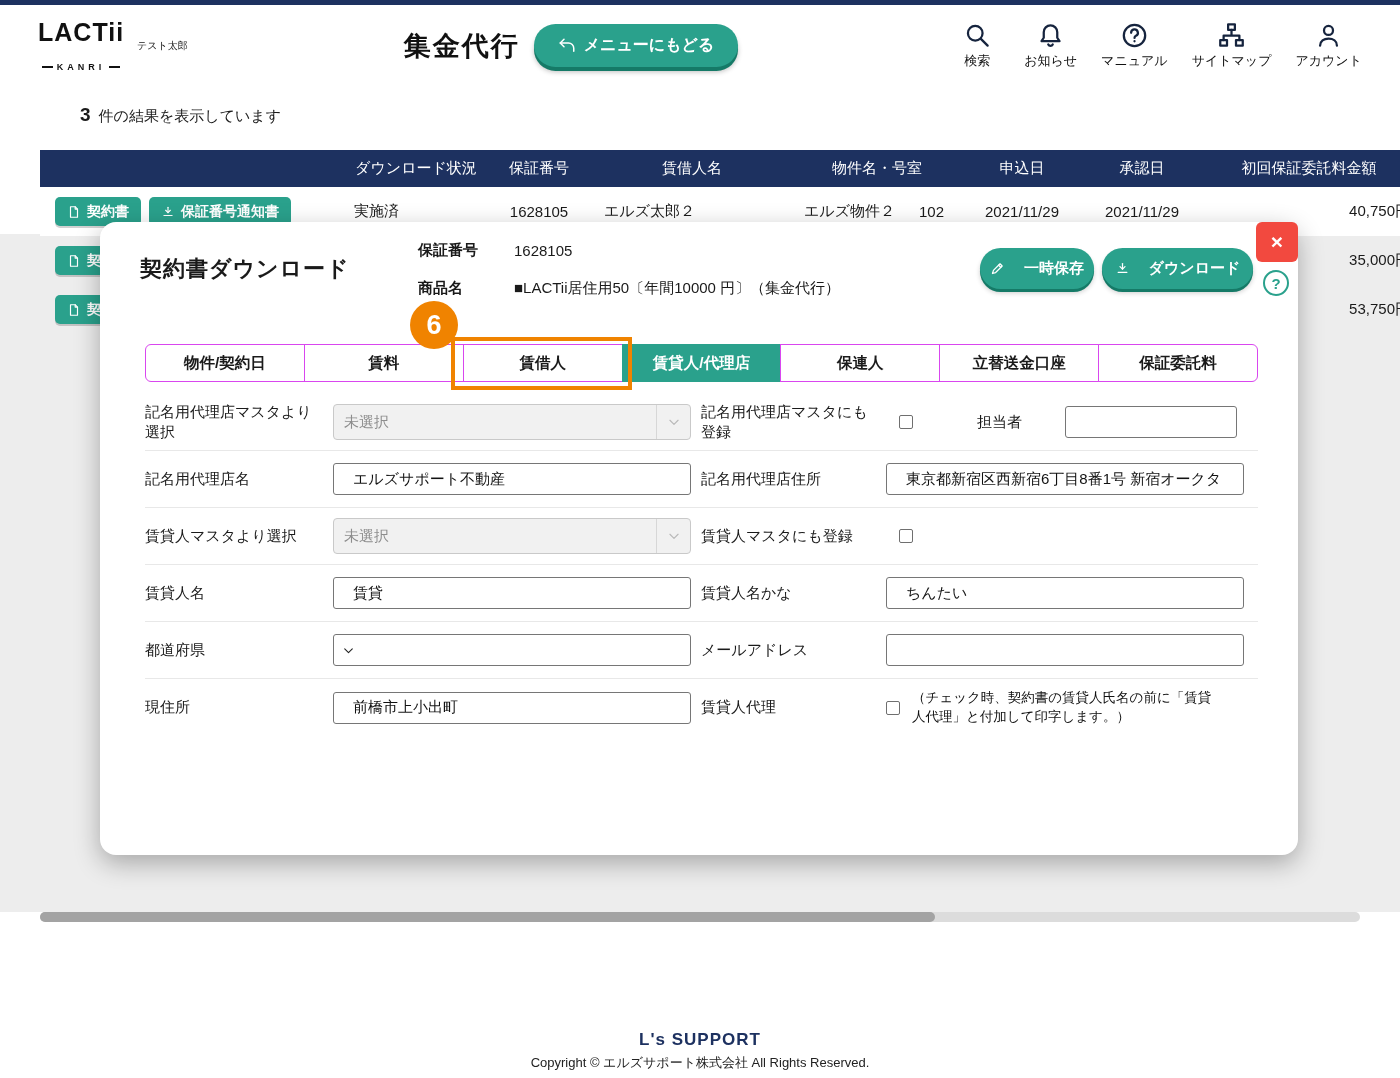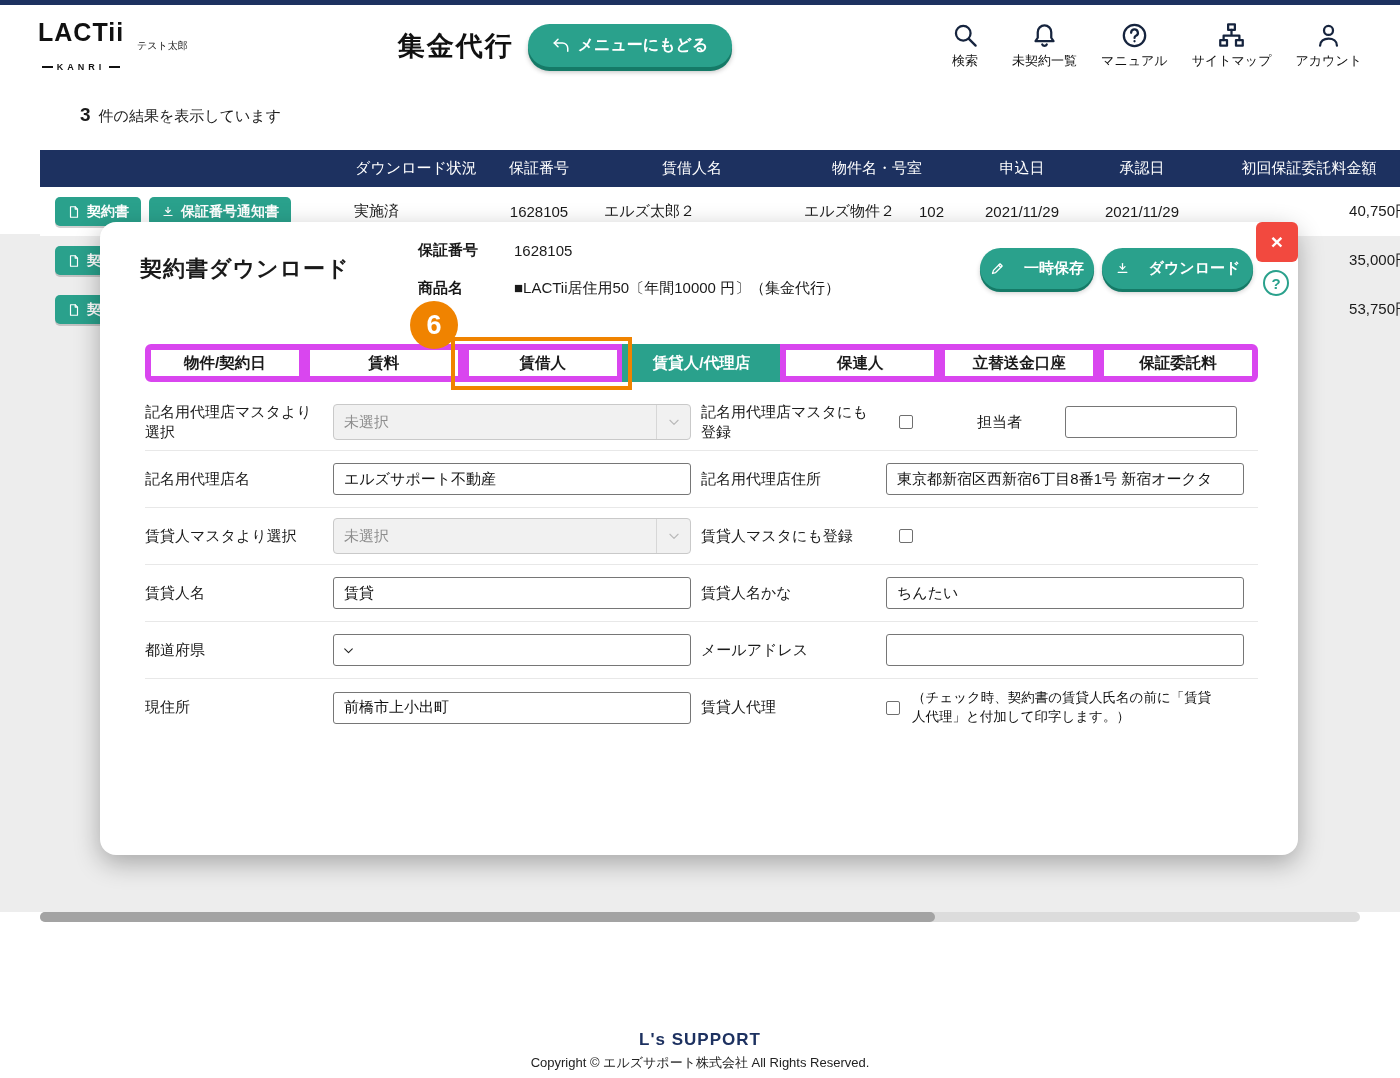--- a/index.html
+++ b/index.html
@@ -55,38 +55,38 @@
   .modal-title{position:absolute;left:40px;top:32px;font-size:22px;font-weight:800;letter-spacing:1px}
   .modal-info{position:absolute;left:318px;top:16px;font-size:15px}
   .info-row{display:flex;align-items:center;height:24px}
   .info-row+.info-row{margin-top:14px}
   .info-lbl{font-weight:800;width:96px}
   .pill-btn{height:41px;border-radius:21px;background:#2aa18c;color:#fff;border:none;display:flex;align-items:center;justify-content:center;gap:19px;font-size:15px;font-weight:700;box-shadow:0 3px 0 #157a67,0 4px 5px rgba(0,0,0,.2);cursor:pointer;font-family:inherit;position:absolute;top:26px}
   .btn-save{left:880px;width:114px}
   .btn-dl{left:1002px;width:151px}
 
   .tabs{position:absolute;left:45px;top:122px;width:1113px;display:flex;z-index:1}
-  .tab{flex:1;height:38px;border:6px solid #d946ef;margin-left:-1px;display:flex;align-items:center;justify-content:center;font-size:15.5px;font-weight:700;background:#fff;cursor:pointer;color:#1a1a1a;white-space:nowrap}
+  .tab{flex:1;height:38px;border:1px solid #d946ef;margin-left:-1px;display:flex;align-items:center;justify-content:center;font-size:15.5px;font-weight:700;background:#fff;cursor:pointer;color:#1a1a1a;white-space:nowrap}
   .tab:first-child{margin-left:0;border-radius:6px 0 0 6px}
   .tab:last-child{border-radius:0 6px 6px 0}
   .tab.active{background:#2aa18c;border-color:#2aa18c;color:#fff}
   .active-outline{position:absolute;left:351px;top:115px;width:181px;height:53px;border:4px solid #f08300;z-index:2;pointer-events:none}
   .step-badge{position:absolute;left:310px;top:79px;width:48px;height:48px;border-radius:50%;background:#f08300;color:#fff;display:flex;align-items:center;justify-content:center;font-size:27px;font-weight:800;z-index:3}
 
   
   .form{position:absolute;left:45px;top:172px;width:1113px}
   .form-row{display:flex;align-items:center;min-height:57px;border-bottom:1px solid #e8e8e8}
   .form-row:last-child{border-bottom:none}
   .col-l{width:556px;display:flex;align-items:center}
   .col-r{flex:1;display:flex;align-items:center}
   .lbl{font-size:15px;line-height:1.35}
   .lbl-l{width:188px;padding-right:12px}
   .lbl-r{width:185px;padding-right:10px}
   .lbl-r1{width:170px;margin-right:28px}
-  .txt{width:358px;height:32px;border:1px solid #767676;border-radius:3px;padding:0 10px;font-size:15px;font-family:inherit;color:#111;background:#fff}
+  .txt{width:358px;height:32px;border:1px solid #767676;border-radius:3px;padding:0 19px;font-size:15px;font-family:inherit;color:#111;background:#fff}
   .txt.small{width:172px}
   .staff-lbl{margin-left:64px;width:58px}
   .staff-input{margin-left:30px}
   .selectbox{width:358px;height:36px;border:1px solid #c9c9c9;border-radius:4px;display:flex;align-items:center;background:#f1f1f1;color:#8d8d8d;font-size:15px;cursor:default;overflow:hidden}
   .selectbox .val{flex:1;padding:0 10px}
   .selectbox .chev{width:34px;height:100%;display:flex;align-items:center;justify-content:center;border-left:1px solid #d7d7d7;color:#b9b9b9}
   .selectbox.enabled{background:#fff;border-color:#767676;color:#111;height:32px;cursor:pointer;border-radius:3px}
   .selectbox.enabled .chev{border-left:none;color:#222;width:28px}
   .cb{width:14px;height:14px;border:1.5px solid #6f6f6f;border-radius:2px;background:#fff;cursor:pointer;flex:none}
   .note{margin-left:12px;width:305px;font-size:13.5px;line-height:1.4;color:#111}
@@ -125,21 +125,21 @@
           <circle cx="10" cy="10" r="6.5"></circle>
           <line x1="15" y1="15" x2="21" y2="21"></line>
         </svg>
       <span class="nav-label">検索</span>
     </div>
     <div class="nav-item">
       <svg class="ic nav-ic" viewBox="0 0 24 24">
           <path d="M12 3a6 6 0 0 0-6 6v5l-2 3h16l-2-3V9a6 6 0 0 0-6-6z"></path>
           <path d="M10 20a2.2 2.2 0 0 0 4 0"></path>
         </svg>
-      <span class="nav-label">未契約一覧</span>
+      <span class="nav-label">お知らせ</span>
     </div>
     <div class="nav-item">
       <svg class="ic nav-ic" viewBox="0 0 24 24">
           <circle cx="12" cy="12" r="9.5"></circle>
           <path d="M9 9.6a3 3 0 1 1 4.3 2.7c-.9.45-1.3 1.1-1.3 1.9"></path>
           <line x1="12" y1="17" x2="12" y2="17.2"></line>
         </svg>
       <span class="nav-label">マニュアル</span>
     </div>
     <div class="nav-item">

